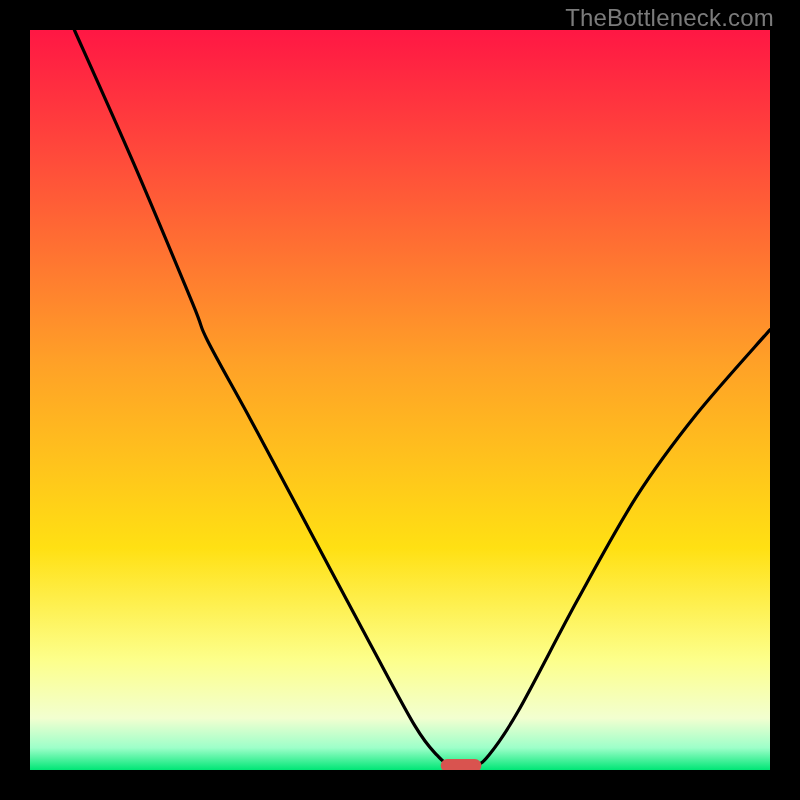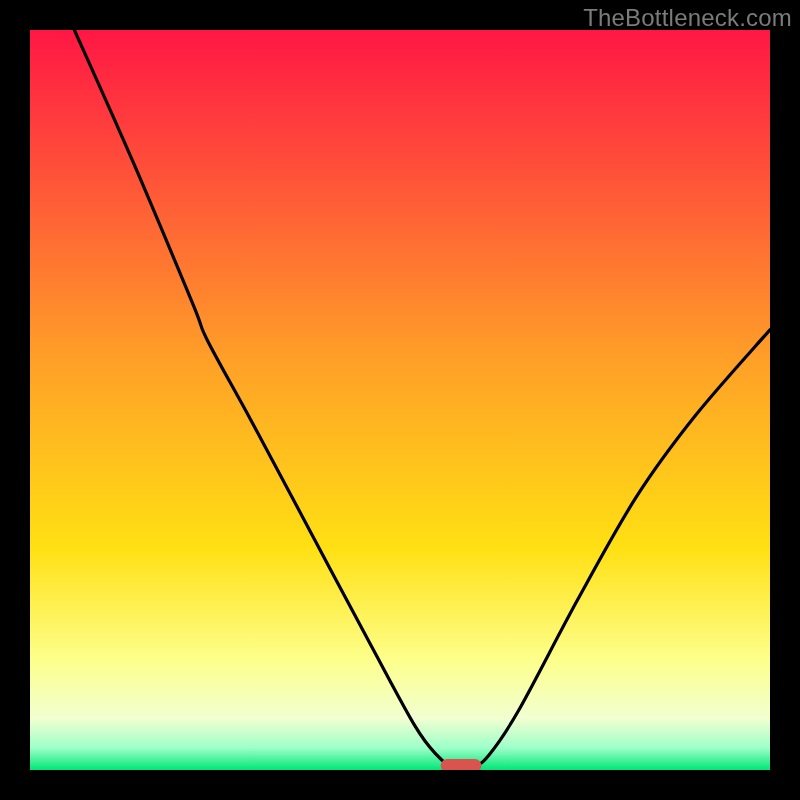--- a/index.html
+++ b/index.html
@@ -15,21 +15,21 @@
     position: absolute;
     left: 0;
     top: 0;
     width: 800px;
     height: 800px;
     background: #000;
   }
   .watermark {
     position: absolute;
     top: 4px;
-    right: 8px;
+    right: 26px;
     color: #7b7b7b;
     font-size: 24px;
     font-weight: 500;
     letter-spacing: 0.2px;
     user-select: none;
   }
   .plot {
     position: absolute;
     left: 30px;
     top: 30px;

